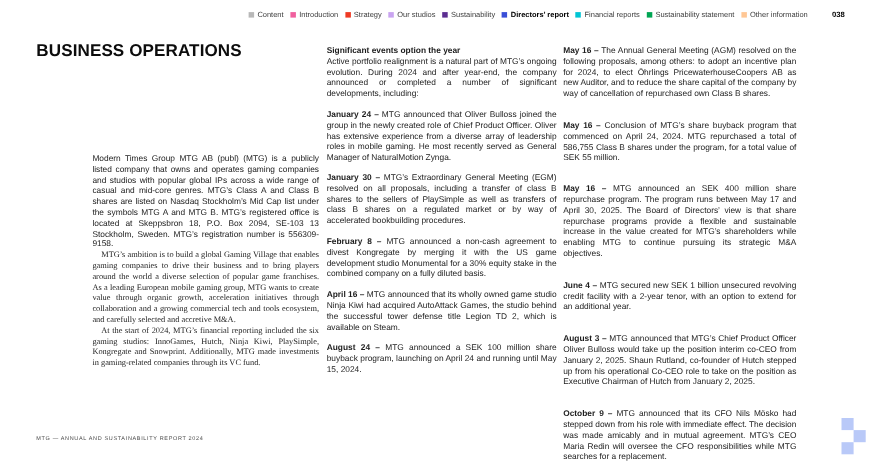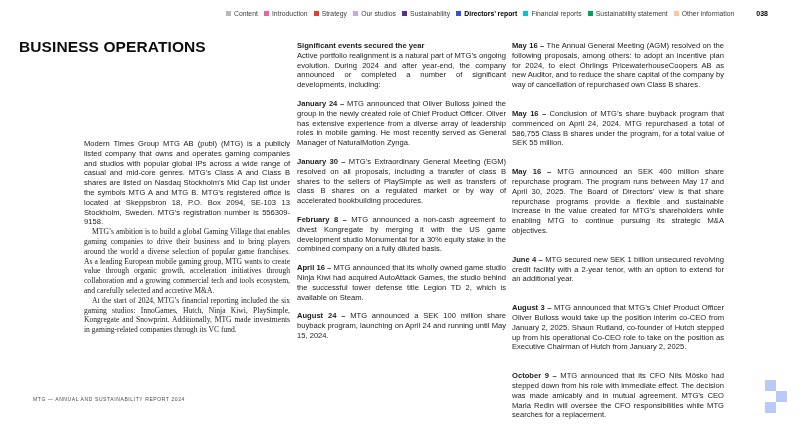--- a/index.html
+++ b/index.html
@@ -9,21 +9,21 @@
 
   
   .topnav { position:absolute; left:226px; right:32px; top:10px; display:flex; align-items:center; font-size:6.8px; color:#3c3c3c; }
   #nav-items { display:flex; flex:1; justify-content:space-between; align-items:center; margin-right:22px; }
   .nav-item { display:flex; align-items:center; gap:3px; white-space:nowrap; cursor:pointer; }
   .nav-item .sq { width:5px; height:5px; display:inline-block; flex:0 0 auto; }
   .nav-item.bold { font-weight:bold; color:#000; }
   .pagenum { font-weight:bold; color:#000; font-size:7px; }
 
   
-  .title { position:absolute; left:19px; top:38px; font-size:15.5px; font-weight:bold; letter-spacing:0.1px; color:#0c0c0c; }
+  .title { position:absolute; left:33px; top:38px; font-size:15.5px; font-weight:bold; letter-spacing:0.1px; color:#0c0c0c; }
 
   
   .col { position:absolute; font-size:7.6px; line-height:9.8px; color:#1c1c1c; text-align:justify; }
   .col p { margin:0; }
   .left-col { left:84px; top:139px; width:206px; }
   .left-col p.indent { text-indent:8px;font-family:Liberation Serif, serif; }
   .mid-col { left:297px; top:41px; width:209px; }
   .right-col { left:512px; top:41px; width:212px; }
   .col-heading { font-weight:bold; text-align:left; }
   #middle-events .event { margin-top:9px; }
@@ -90,21 +90,21 @@
 
   <h1 class="title">BUSINESS OPERATIONS</h1>
 
   <div class="col left-col" id="left-paragraphs">
       <p>Modern Times Group MTG AB (publ) (MTG) is a publicly listed company that owns and operates gaming companies and studios with popular global IPs across a wide range of casual and mid-core genres. MTG’s Class A and Class B shares are listed on Nasdaq Stockholm’s Mid Cap list under the symbols MTG A and MTG B. MTG’s registered office is located at Skeppsbron 18, P.O. Box 2094, SE-103 13 Stockholm, Sweden. MTG’s registration number is 556309-9158.</p>
       <p class="indent">MTG’s ambition is to build a global Gaming Village that enables gaming companies to drive their business and to bring players around the world a diverse selection of popular game franchises. As a leading European mobile gaming group, MTG wants to create value through organic growth, acceleration initiatives through collaboration and a growing commercial tech and tools ecosystem, and carefully selected and accretive M&amp;A.</p>
       <p class="indent">At the start of 2024, MTG’s financial reporting included the six gaming studios: InnoGames, Hutch, Ninja Kiwi, PlaySimple, Kongregate and Snowprint. Additionally, MTG made investments in gaming-related companies through its VC fund.</p>
     </div>
 
   <div class="col mid-col">
-    <p class="col-heading">Significant events secured the year</p>
+    <p class="col-heading">Significant events option the year</p>
     <p class="intro">Active portfolio realignment is a natural part of MTG’s ongoing evolution. During 2024 and after year-end, the company announced or completed a number of significant developments, including:</p>
     <div id="middle-events">
         <p class="event"><strong>January 24 –</strong> MTG announced that Oliver Bulloss joined the group in the newly created role of Chief Product Officer. Oliver has extensive experience from a diverse array of leadership roles in mobile gaming. He most recently served as General Manager of NaturalMotion Zynga.</p>
         <p class="event"><strong>January 30 –</strong> MTG’s Extraordinary General Meeting (EGM) resolved on all proposals, including a transfer of class B shares to the sellers of PlaySimple as well as transfers of class B shares on a regulated market or by way of accelerated bookbuilding procedures.</p>
         <p class="event"><strong>February 8 –</strong> MTG announced a non-cash agreement to divest Kongregate by merging it with the US game development studio Monumental for a 30% equity stake in the combined company on a fully diluted basis.</p>
         <p class="event"><strong>April 16 –</strong> MTG announced that its wholly owned game studio Ninja Kiwi had acquired AutoAttack Games, the studio behind the successful tower defense title Legion TD 2, which is available on Steam.</p>
         <p class="event"><strong>August 24 –</strong> MTG announced a SEK 100 million share buyback program, launching on April 24 and running until May 15, 2024.</p>
       </div>
   </div>
 

